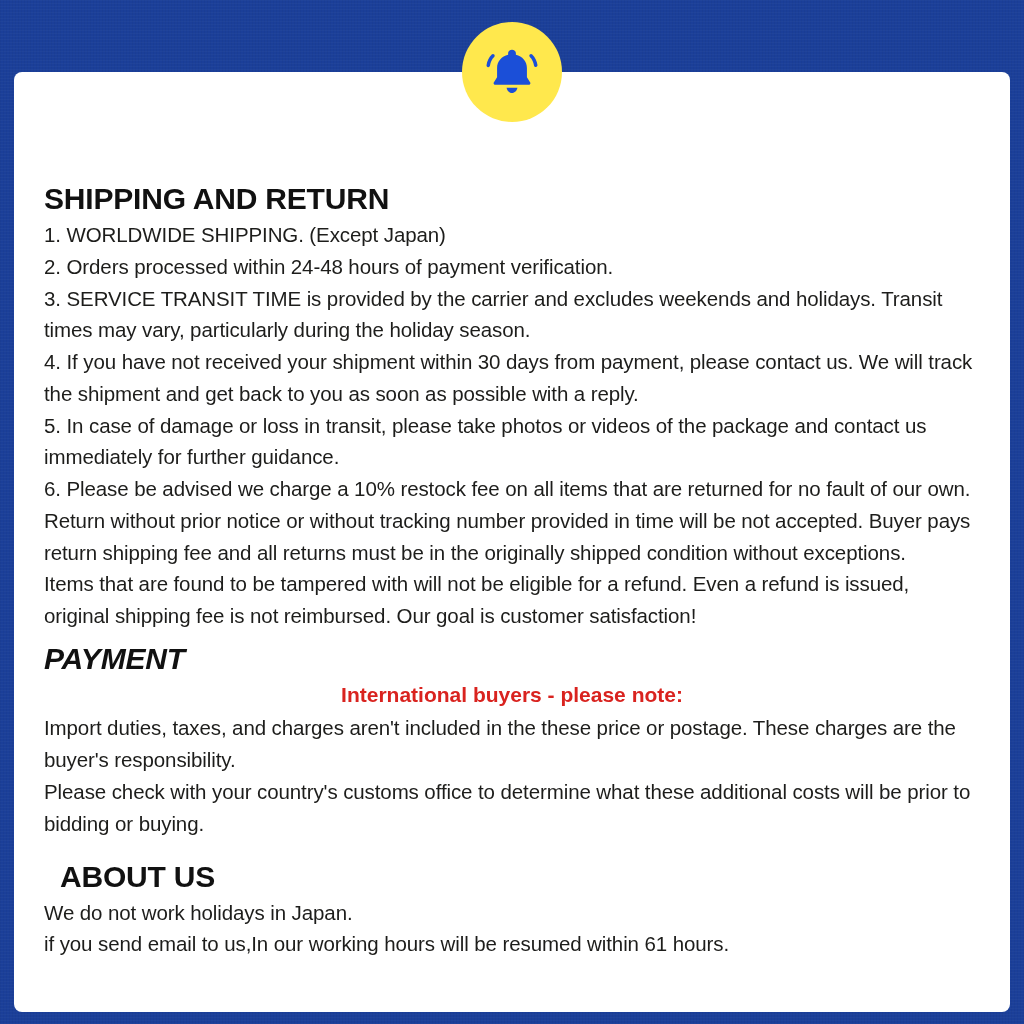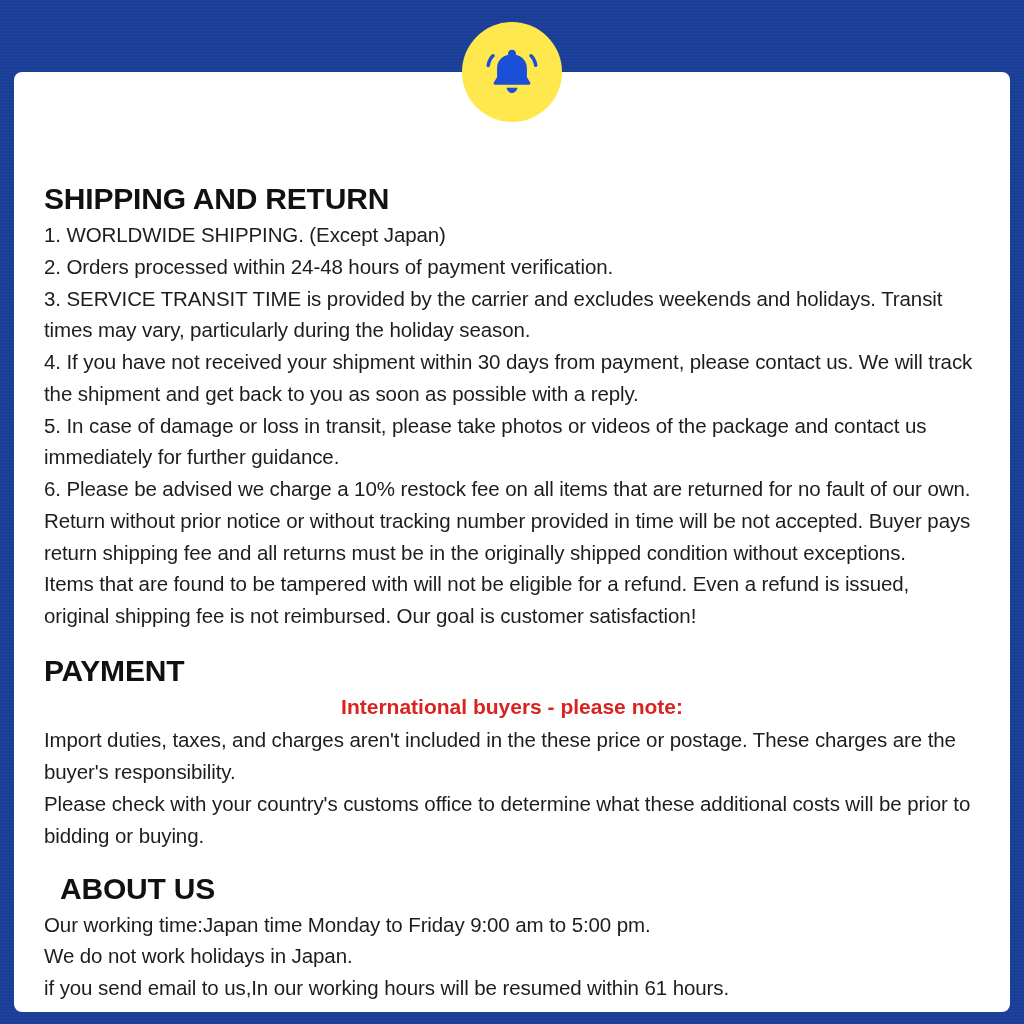--- a/index.html
+++ b/index.html
@@ -60,21 +60,21 @@
 
   h2.section-title {
     font-size: 30px;
     font-weight: bold;
     color: #111111;
     margin: 0 0 4px 0;
     letter-spacing: -0.2px;
     line-height: 1.1;
   }
   #shipping-title { margin-top: 84px; }
-  #payment-title { margin-top: 22px; }
+  #payment-title { margin-top: 10px; font-style: italic; }
   #about-title { margin-top: 20px; margin-left: 16px; }
 
   p.body-line {
     font-size: 20.5px;
     color: #1d1d1b;
     margin: 0;
     line-height: 1.55;
     letter-spacing: -0.1px;
   }
   .note-red {
@@ -118,19 +118,18 @@
 
     <h2 class="section-title" id="payment-title">PAYMENT</h2>
     <p class="note-red">International buyers - please note:</p>
     <div class="block">
       <p class="body-line">Import duties, taxes, and charges aren't included in the these price or postage. These charges are the buyer's responsibility.</p>
       <p class="body-line">Please check with your country's customs office to determine what these additional costs will be prior to bidding or buying.</p>
     </div>
 
     <h2 class="section-title" id="about-title">ABOUT US</h2>
     <div class="block">
-      <p class="body-line">Our working time:Japan time Monday to Friday 9:00 am to 5:00 pm.</p>
       <p class="body-line">We do not work holidays in Japan.</p>
       <p class="body-line">if you send email to us,In our working hours will be resumed within 61 hours.</p>
     </div>
 
   </div>
 </div>
 
 </body></html>

